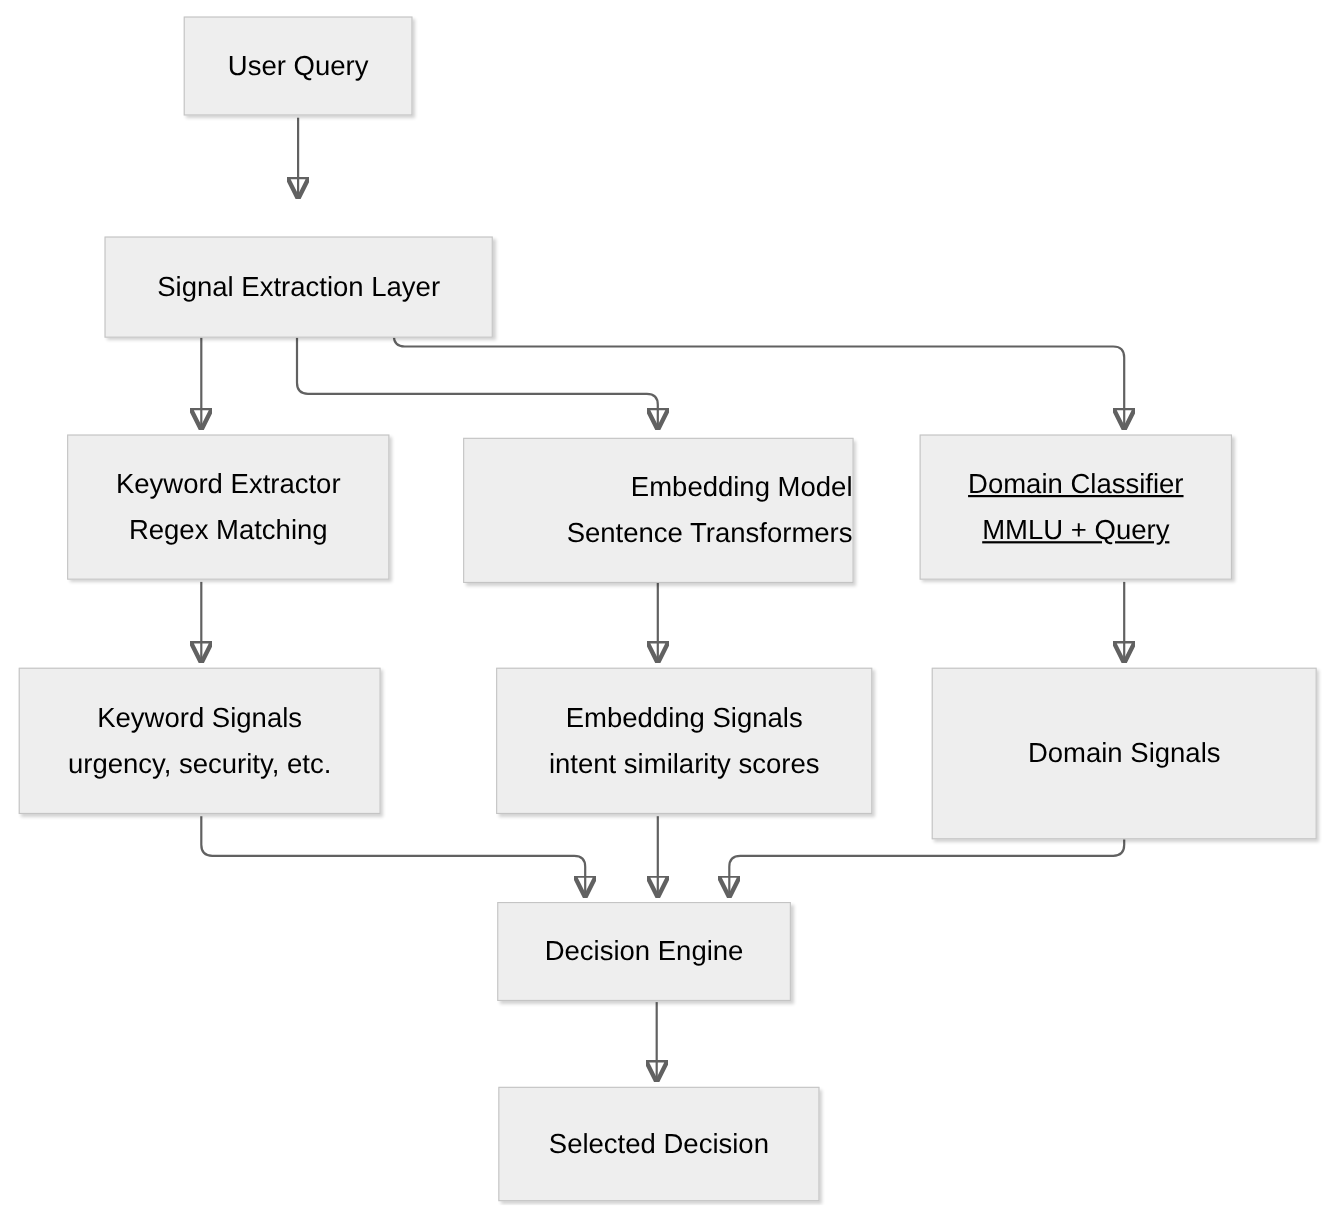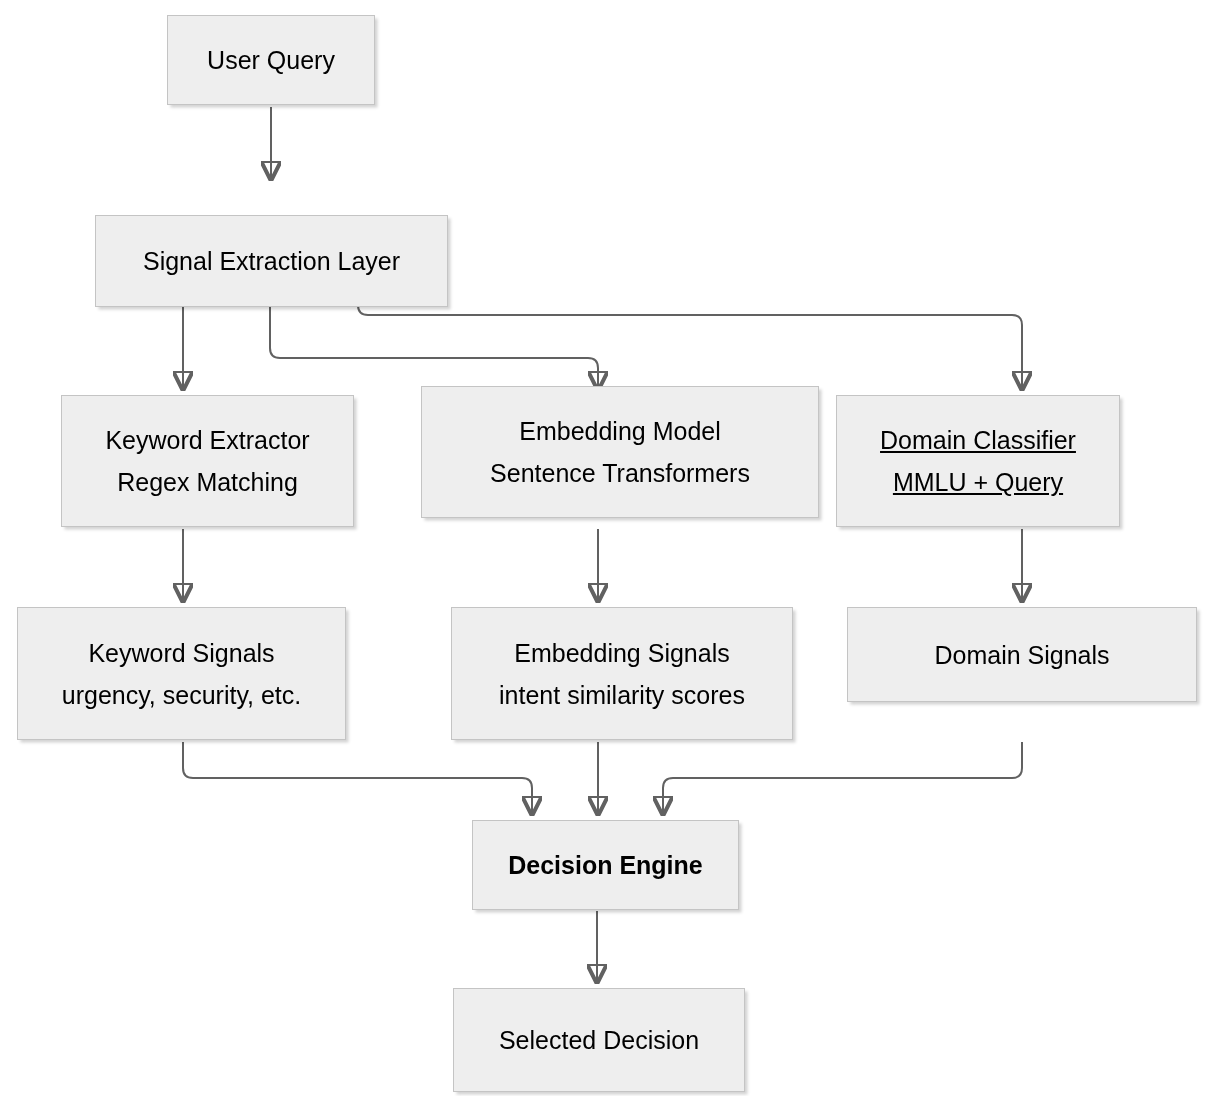--- a/index.html
+++ b/index.html
@@ -77,45 +77,45 @@
 
   <div class="node" style="left:95px; top:185px; width:353px; height:92px;margin-top:30px;">
     <span class="line">Signal Extraction Layer</span>
   </div>
 
   <div class="node" style="left:37px; top:395px; width:293px; height:132px;margin-left:24px;">
     <span class="line">Keyword Extractor</span>
     <span class="line">Regex Matching</span>
   </div>
 
-  <div class="node" style="left:421px; top:386px; width:398px; height:132px;">
+  <div class="node" style="left:421px; top:398px; width:355px; height:132px;align-items:flex-end;">
     <span class="line">Embedding Model</span>
     <span class="line">Sentence Transformers</span>
   </div>
 
   <div class="node" style="left:836px; top:395px; width:284px; height:132px;text-decoration:underline;">
     <span class="line">Domain Classifier</span>
     <span class="line">MMLU + Query</span>
   </div>
 
   <div class="node" style="left:17px; top:607px; width:329px; height:133px;">
     <span class="line">Keyword Signals</span>
     <span class="line">urgency, security, etc.</span>
   </div>
 
   <div class="node" style="left:428px; top:607px; width:342px; height:133px;margin-left:23px;">
     <span class="line">Embedding Signals</span>
     <span class="line">intent similarity scores</span>
   </div>
 
-  <div class="node" style="left:847px; top:607px; width:350px; height:95px;text-align:center;">
+  <div class="node" style="left:847px; top:607px; width:350px; height:156px;text-align:center;">
     <span class="line">Domain Signals</span>
   </div>
 
-  <div class="node" style="left:472px; top:820px; width:267px; height:90px;font-weight:bold;">
+  <div class="node" style="left:452px; top:820px; width:267px; height:90px;">
     <span class="line">Decision Engine</span>
   </div>
 
   <div class="node" style="left:453px; top:988px; width:292px; height:104px;">
     <span class="line">Selected Decision</span>
   </div>
 
 </div>
 
 </body></html>

